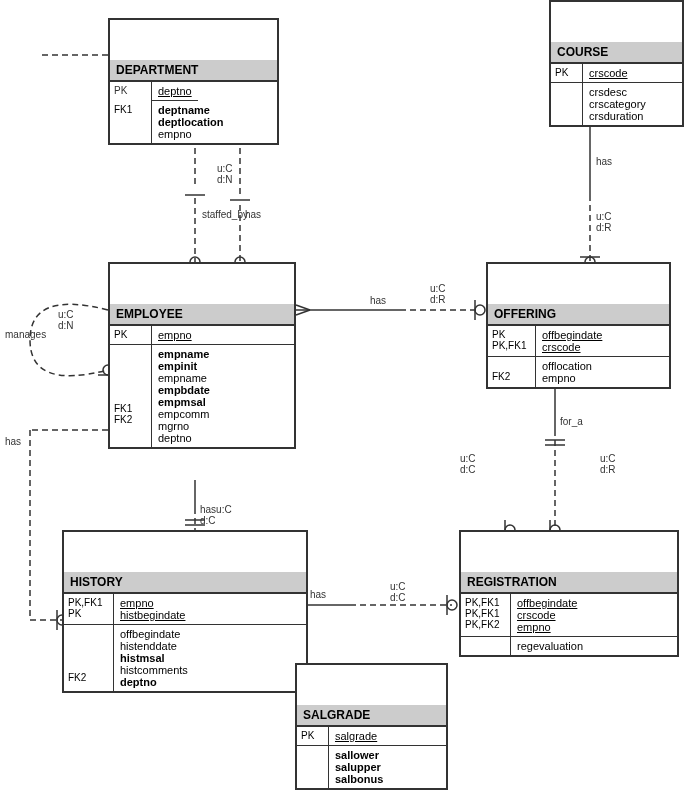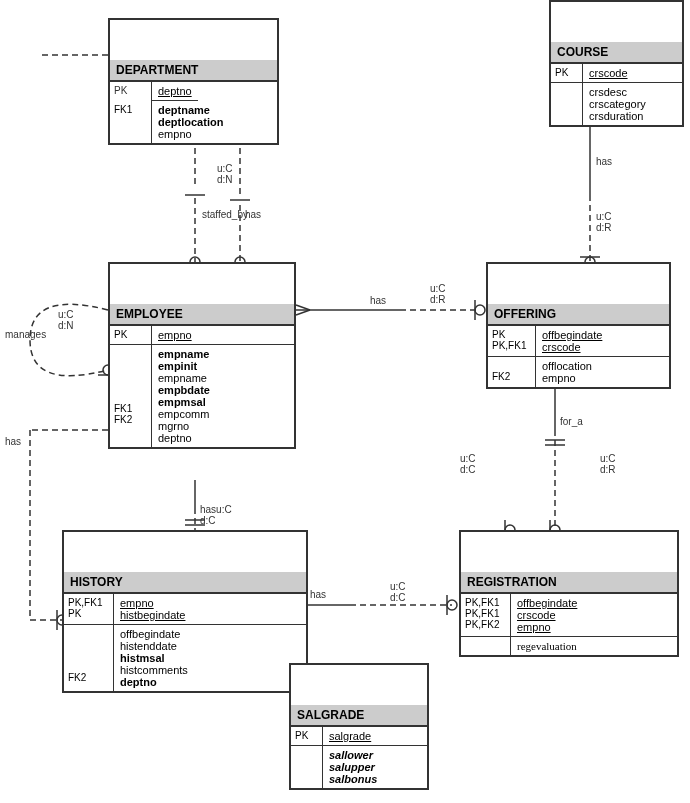--- a/index.html
+++ b/index.html
@@ -302,35 +302,35 @@
         <div>PK,FK2</div>
       </div>
       <div style="padding:3px 6px;">
         <div><span class="pk-row">offbegindate</span></div>
         <div><span class="pk-row">crscode</span></div>
         <div><span class="pk-row">empno</span></div>
       </div>
     </div>
     <div style="display:flex;">
       <div style="min-width:50px; border-right:1px solid #333; padding:3px 4px;"></div>
-      <div style="padding:3px 6px;font-family:Liberation Serif, serif;">
+      <div style="padding:3px 6px;">
         <div>regevaluation</div>
       </div>
     </div>
   </div>
 
-  <div class="entity" style="left:289px; top:663px; width:140px;">
+  <div class="entity" style="left:295px; top:663px; width:153px;">
     <div class="entity-header">SALGRADE</div>
     <div style="display:flex; border-bottom:1px solid #333;">
       <div style="min-width:32px; border-right:1px solid #333; padding:3px 4px; font-size:10px;">PK</div>
       <div style="padding:3px 6px;"><span class="pk-row">salgrade</span></div>
     </div>
     <div style="display:flex;">
       <div style="min-width:32px; border-right:1px solid #333; padding:3px 4px;"></div>
-      <div style="padding:3px 6px;font-style:italic;">
+      <div style="padding:3px 6px;">
         <div><span class="bold-row">sallower</span></div>
         <div><span class="bold-row">salupper</span></div>
         <div><span class="bold-row">salbonus</span></div>
       </div>
     </div>
   </div>
 
 </div>
 
 </body></html>

